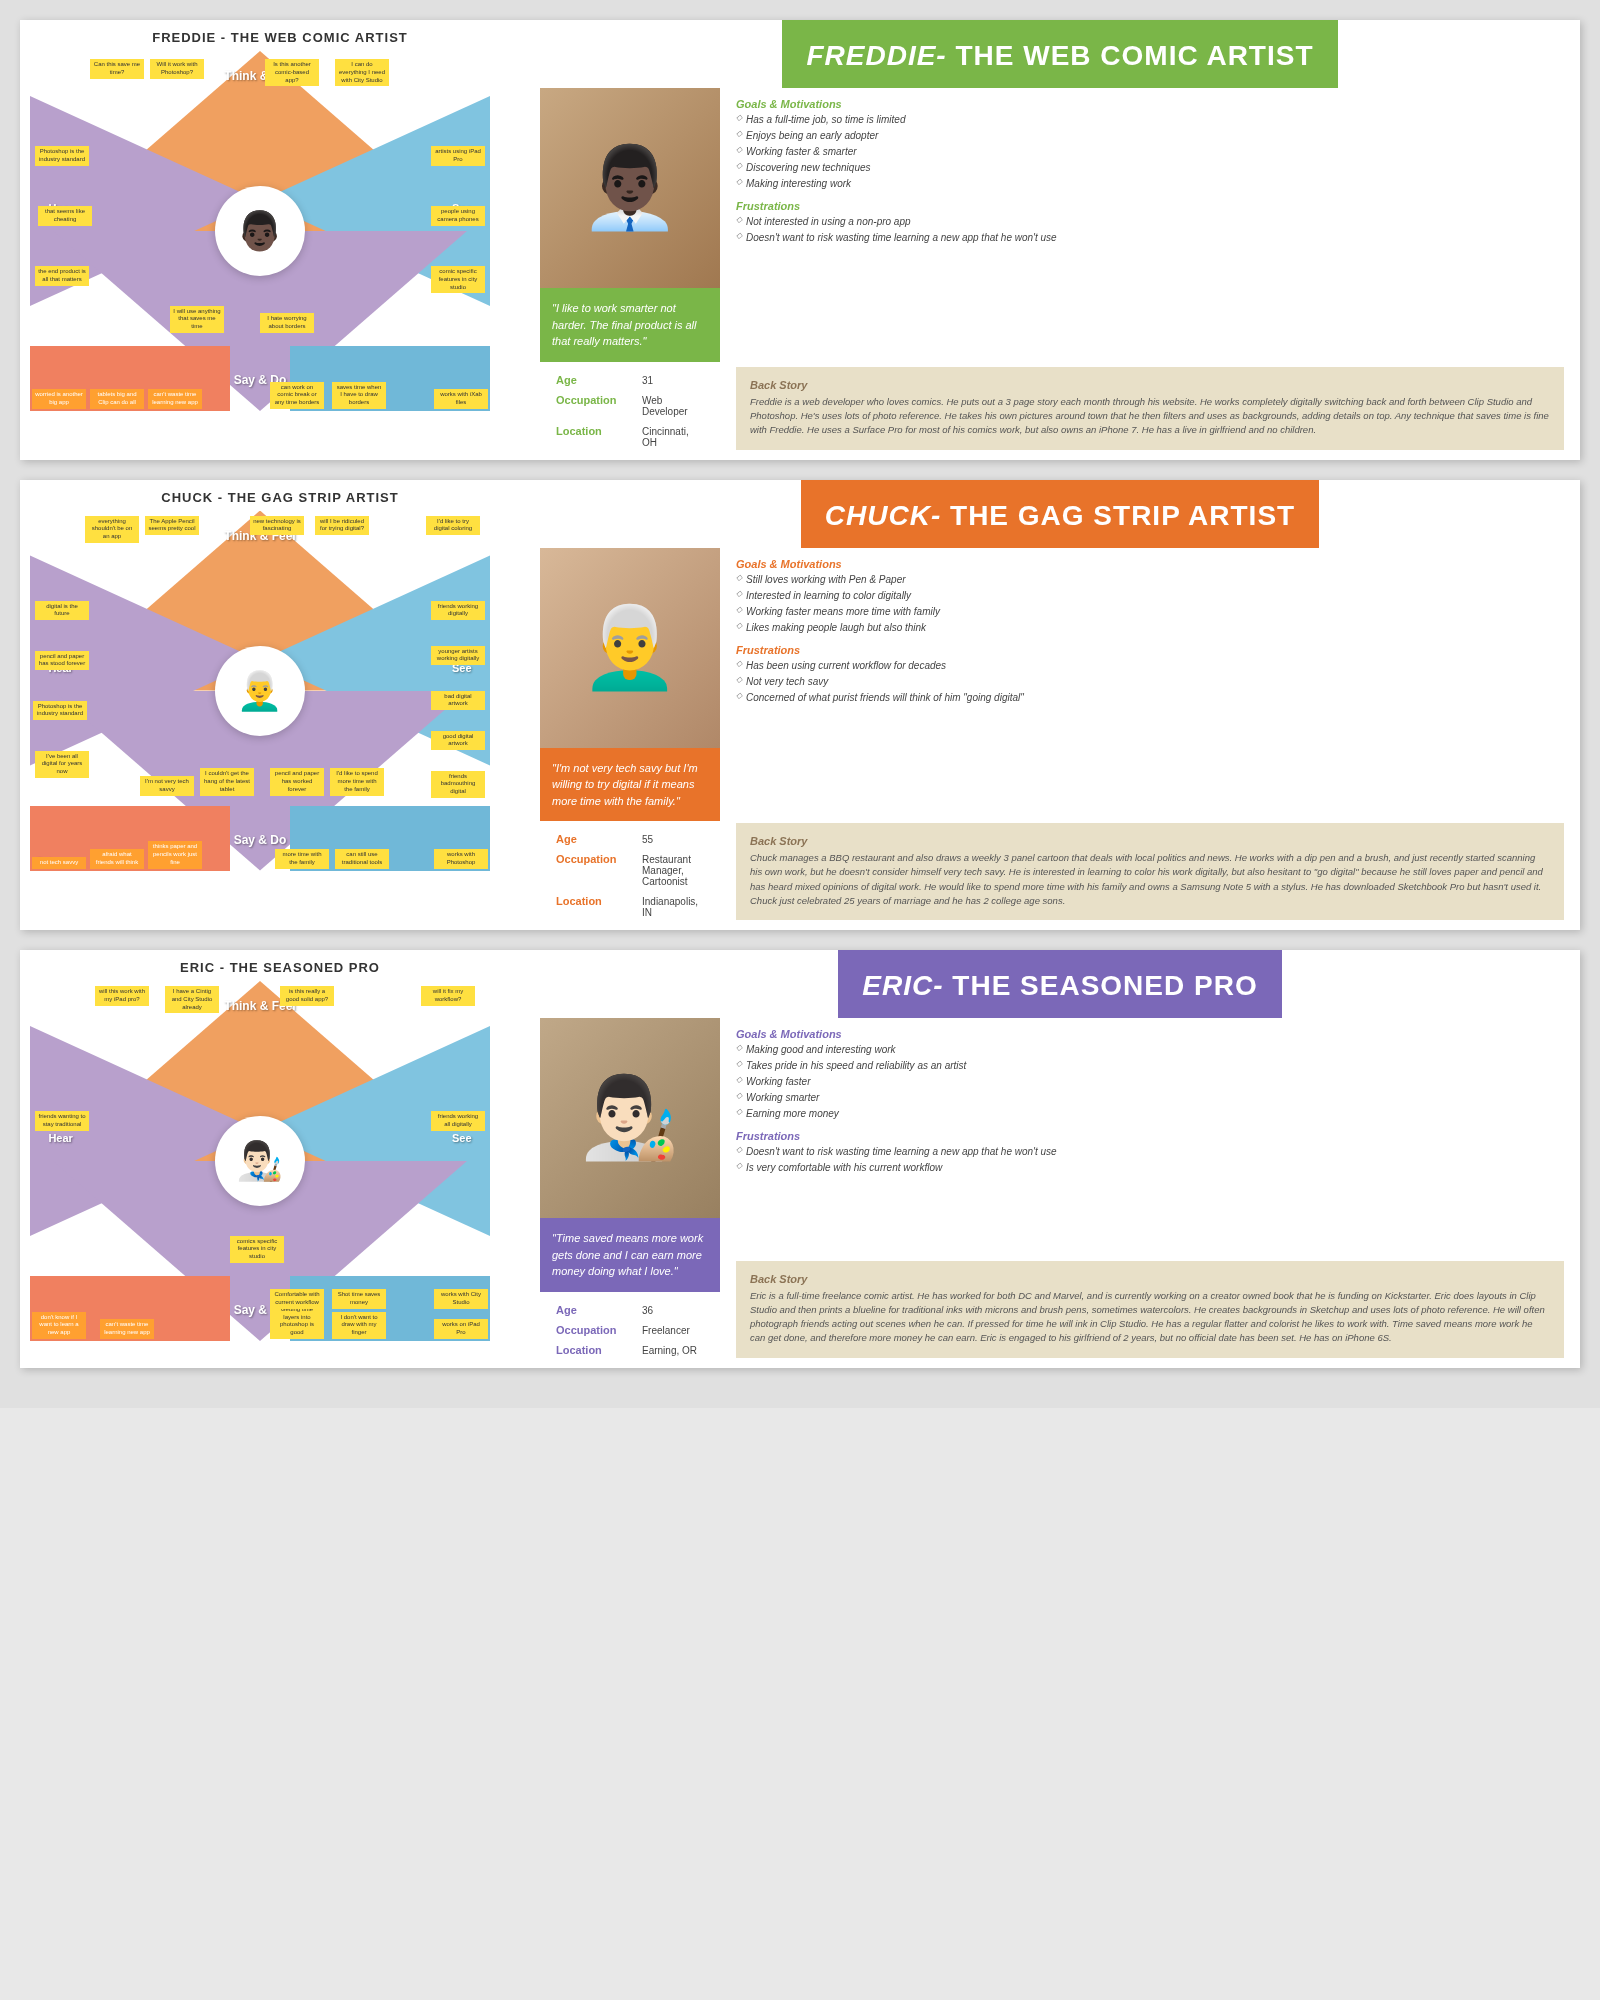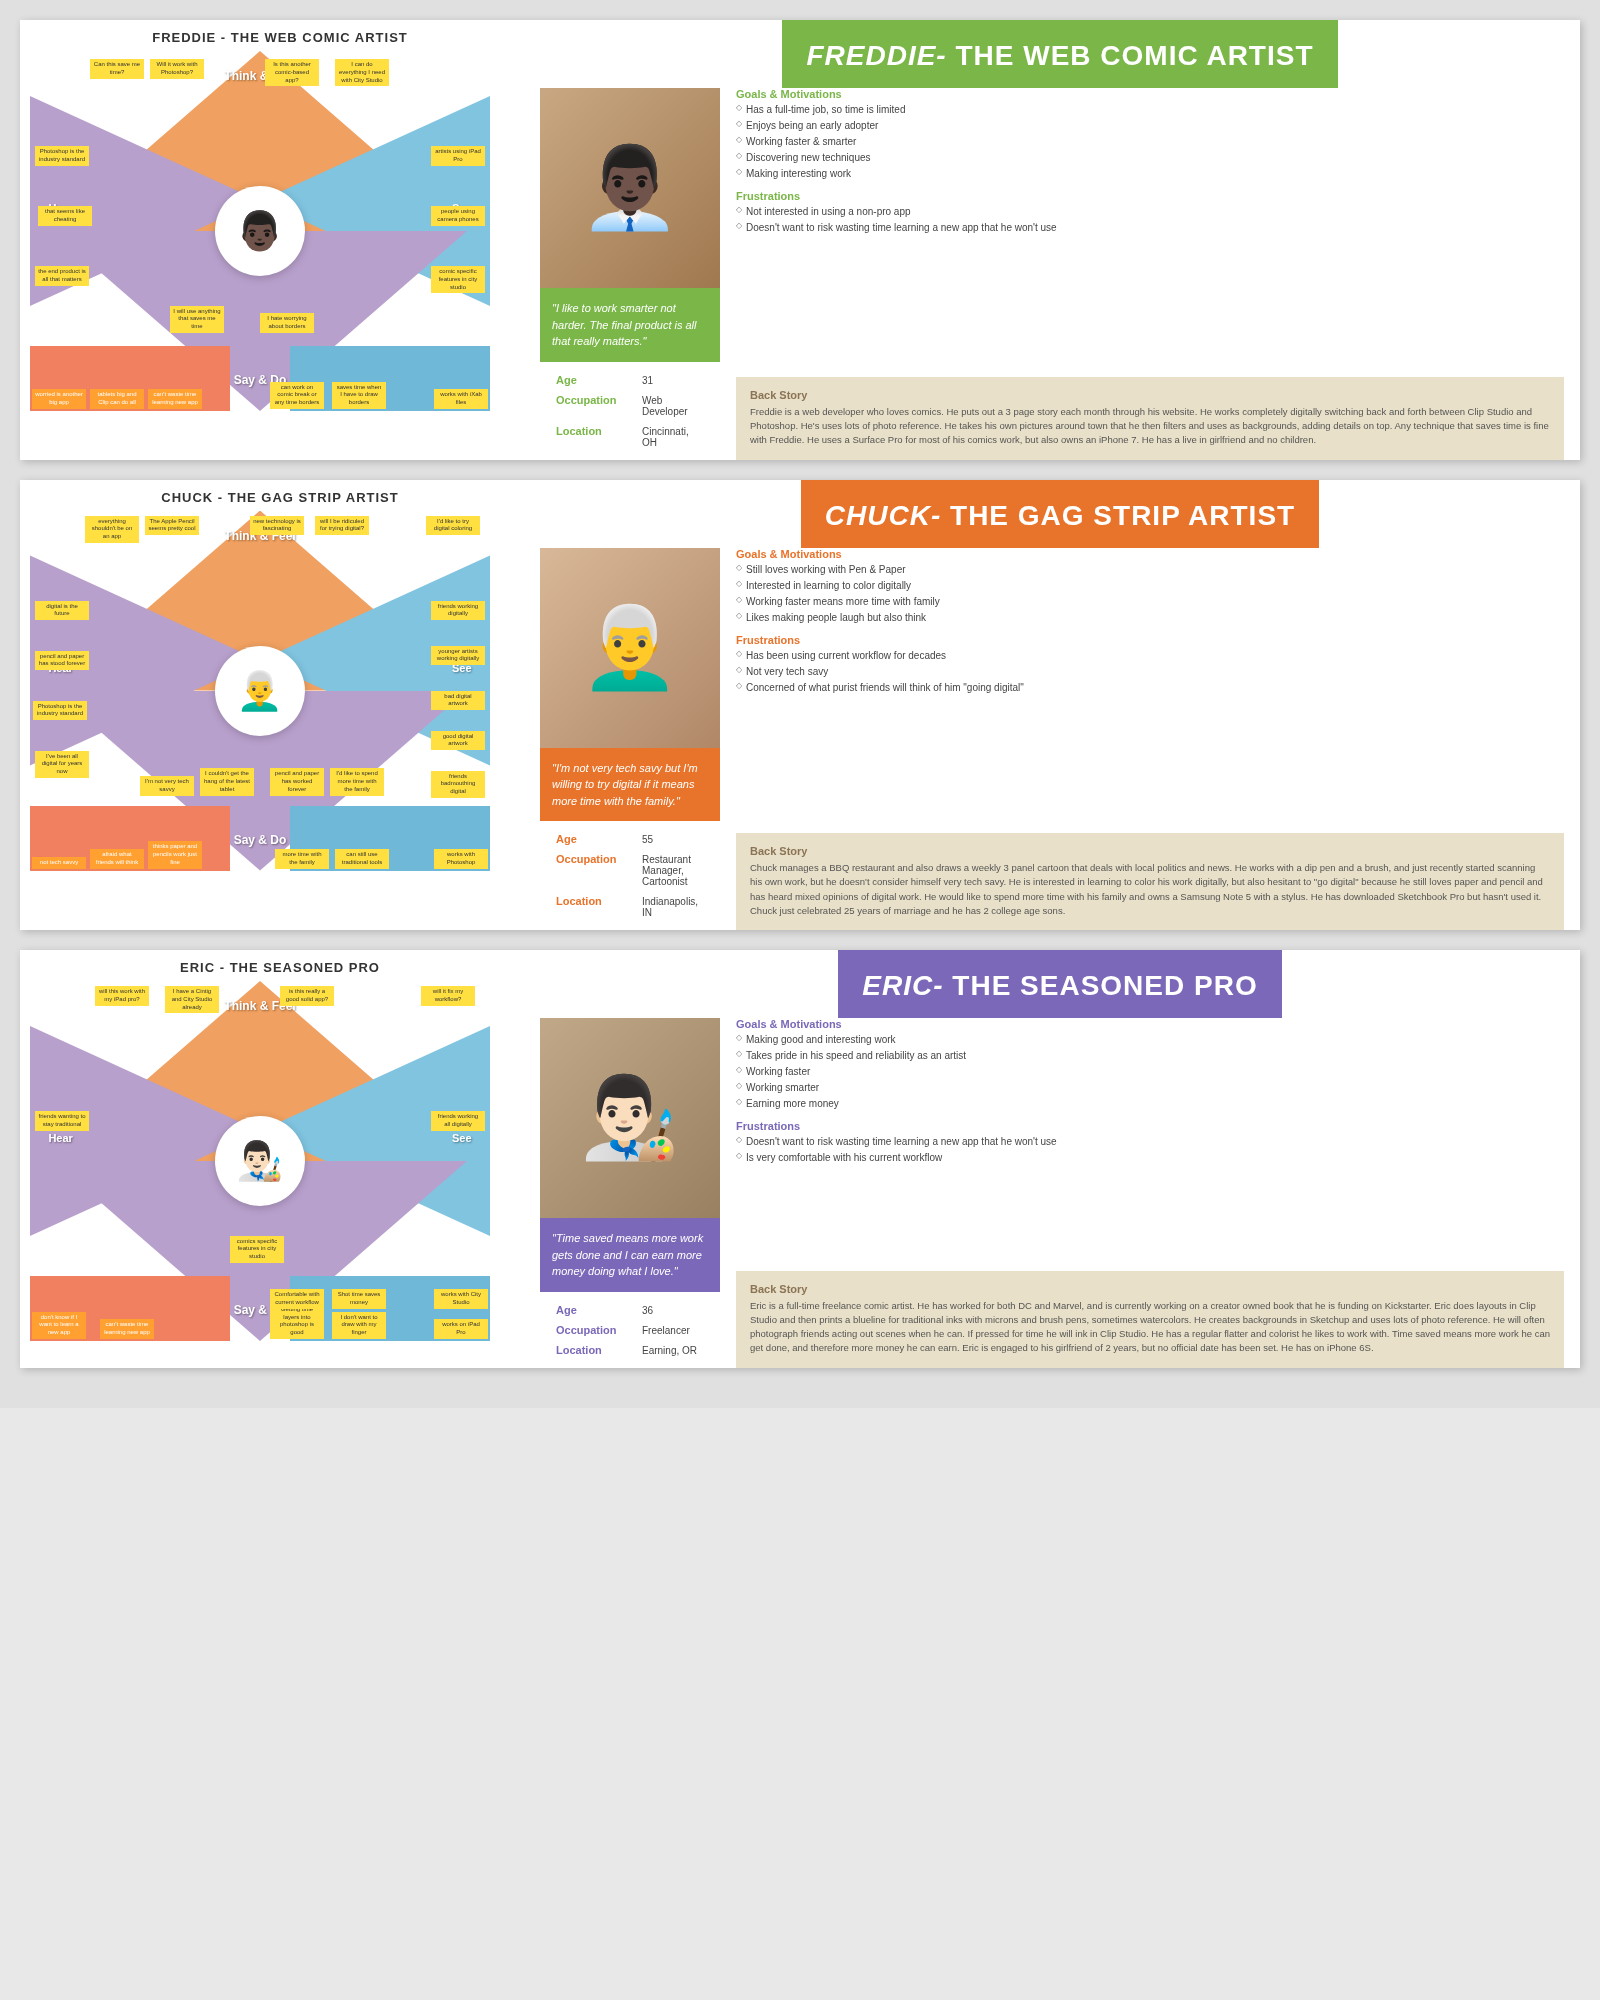--- a/index.html
+++ b/index.html
@@ -284,21 +284,22 @@
     .persona-left-col {
       display: flex;
       flex-direction: column;
       width: 180px;
     }
 
     .persona-right-col {
       flex: 1;
       display: flex;
       flex-direction: column;
-      padding: 0 16px;
+      padding: 10px 16px;
+      font-style: italic;
     }
 
     .info-stats-area {
       display: flex;
       flex-direction: row;
       flex: 1;
     }
   </style>
 </head>
 <body>

